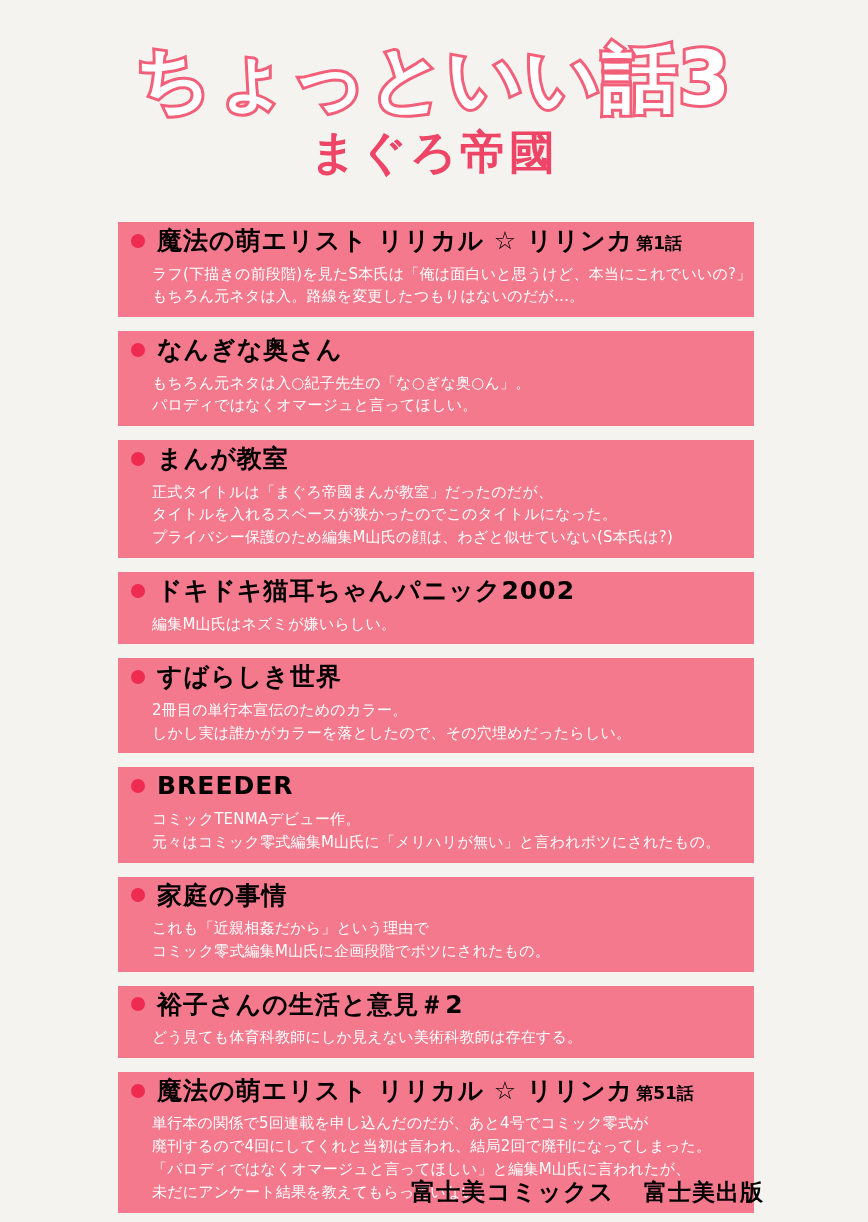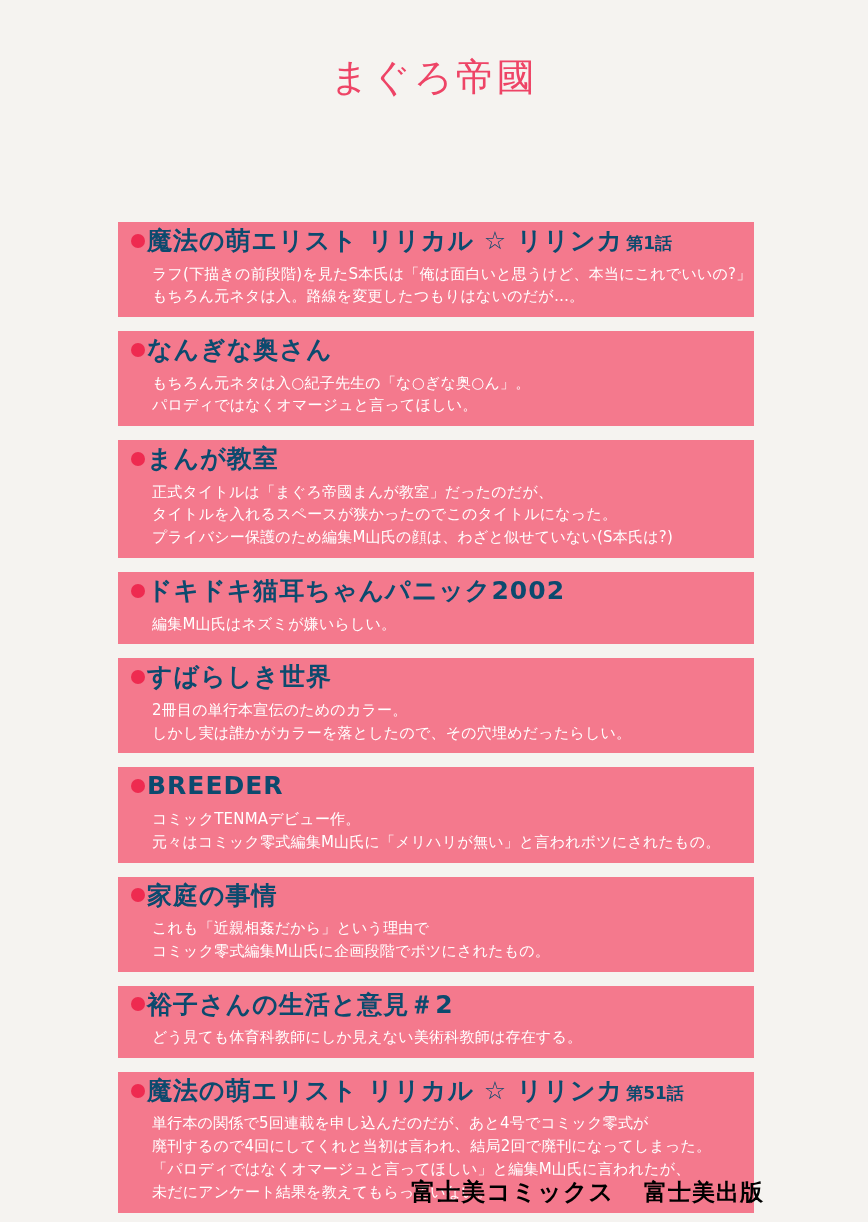--- a/index.html
+++ b/index.html
@@ -32,44 +32,44 @@
     font-weight: bold;
     color: #ffffff;
     letter-spacing: 2px;
     line-height: 1.05;
     -webkit-text-stroke: 6px #f2607a;
     paint-order: stroke fill;
     text-shadow: 0 0 2px rgba(242,96,122,0.6);
     white-space: nowrap;
   }
   .sub-title {
-    margin-top: 12px;
-    font-size: 38px;
-    font-weight: normal;
+    margin-top: 4px;
+    font-size: 46px;
+    font-weight: bold;
     color: #ee4466;
     letter-spacing: 3px;
     white-space: nowrap;
   }
   
   .content {
     position: absolute;
     top: 222px;
     left: 118px;
     width: 636px;
   }
   .entry {
     margin-bottom: 14px;
   }
   .entry-head {
     background: #f4798d;
-    color: #0c4a6e;
+    color: #000000;
     padding: 5px 10px 7px 12px;
     display: flex;
     align-items: center;
-    gap: 1px;
+    gap: 11px;
   }
   .bullet-icon {
     width: 16px;
     height: 16px;
     flex: 0 0 16px;
     position: relative;
   }
   .bullet-icon svg { display: block; }
   .entry-title {
     font-size: 25px;
@@ -121,20 +121,21 @@
     font-weight: bold;
     letter-spacing: 1px;
   }
 </style>
 </head>
 <body>
 
 <div class="page">
 
   <div class="title-area">
+    <div class="main-title">ちょっといい話3</div>
     <div class="sub-title">まぐろ帝國</div>
   </div>
 
   <div class="content">
 
     <div class="entry">
       <div class="entry-head">
         <span class="bullet-icon">
           <svg width="16" height="16" viewBox="0 0 16 16">
               <circle cx="8" cy="8" r="7" fill="#ee2b50"></circle>

